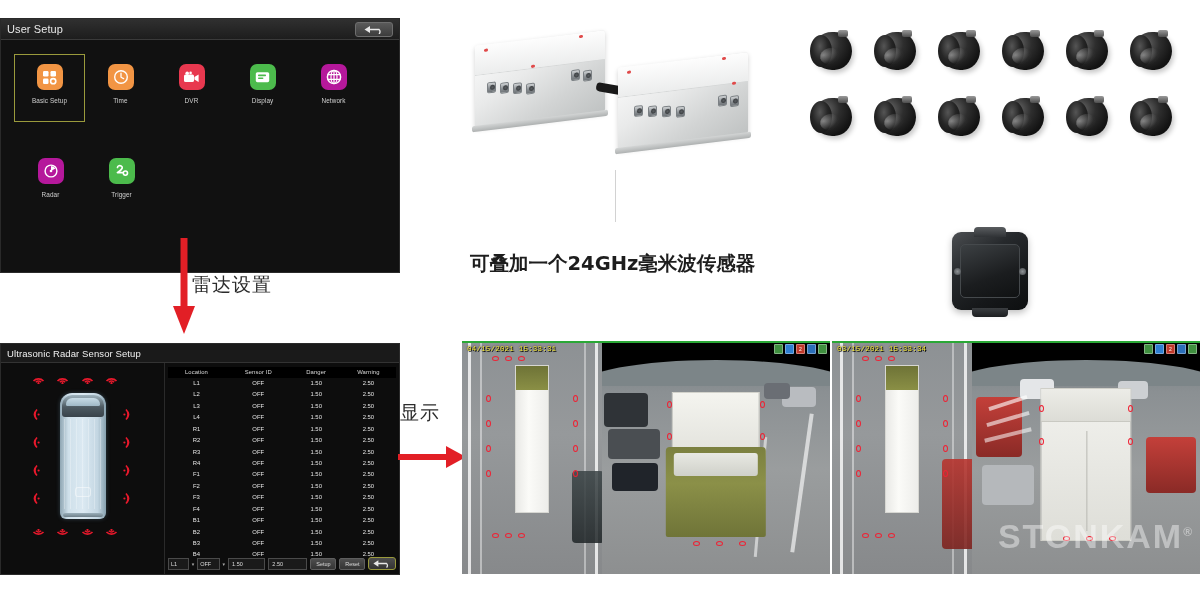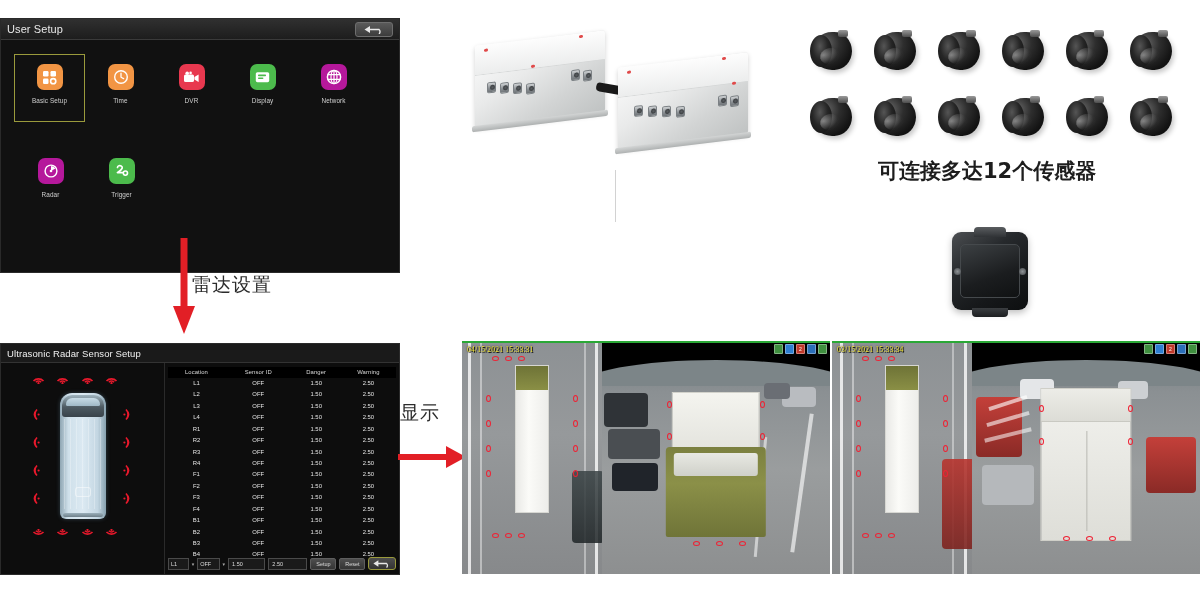--- a/index.html
+++ b/index.html
@@ -309,21 +309,21 @@
   }
   .sky { position:absolute; left:0; right:0; top:0; height:14%; background:#000; }
   .sky::after{
     content:""; position:absolute; left:-10%; right:-10%; bottom:-12px; height:26px;
     background:#7c8588; border-radius: 50% 50% 0 0 / 100% 100% 0 0;
   }
   .timestamp {
     position:absolute; left:5px; top:4px; z-index:8;
     color:#f2e53a; font-size:7.5px; letter-spacing:.2px;
     text-shadow: 0 0 2px #000, 1px 1px 0 #000;
-    font-family: Liberation Serif, serif;
+    font-family: Liberation Mono, monospace;
     white-space:nowrap;
   }
   .status-icons { position:absolute; right:3px; top:3px; z-index:8; display:flex; gap:2px; }
   .st-ico {
     width:9px; height:10px; border-radius:1px;
     display:flex; align-items:center; justify-content:center;
     font-size:5px; color:#fff; border:1px solid rgba(255,255,255,.35);
   }
   .watermark {
     position:absolute; right:6px; bottom:18px; z-index:7;
@@ -855,22 +855,22 @@
         <div class="cone"></div>
       </div>
     <div class="usensor" style="left:1132px; top:96px;">
         <div class="body"></div>
         <div class="tab"></div>
         <div class="face"></div>
         <div class="cone"></div>
       </div>
   </div>
 
-  <div class="cn-note" style="left:878px; top:155px; font-size:21px;">可连接多达12个传感器</div>
-
+
+  <div class="cn-note" style="left:470px; top:248px;">可叠加一个24GHz毫米波传感器</div>
 
   <div class="mmw-sensor" style="left:952px; top:232px;">
     <div class="clip"></div>
     <div class="inner"></div>
     <div class="lug" style="left:2px;"></div>
     <div class="lug" style="right:2px;"></div>
     <div class="foot"></div>
   </div>
 
   <div id="monitor">
@@ -991,20 +991,21 @@
           <div class="door-split"></div>
         </div>
         <div class="be-dot" style="left:40%; bottom:14%;"></div>
         <div class="be-dot" style="left:50%; bottom:14%;"></div>
         <div class="be-dot" style="left:60%; bottom:14%;"></div>
         <div class="be-dot" style="left:29%; top:28%; transform:rotate(90deg);"></div>
         <div class="be-dot" style="left:29%; top:42%; transform:rotate(90deg);"></div>
         <div class="be-dot" style="right:29%;top:28%; transform:rotate(90deg);"></div>
         <div class="be-dot" style="right:29%;top:42%; transform:rotate(90deg);"></div>
 
+        <div class="watermark"><span>STONKAM</span><sup>®</sup></div>
 
         <div class="status-icons">
           <div class="st-ico" style="background:#3f8f3f"></div>
           <div class="st-ico" style="background:#2f7fd0"></div>
           <div class="st-ico" style="background:#c0392b">
               <span>2</span>
             </div>
           <div class="st-ico" style="background:#2b6fb8"></div>
           <div class="st-ico" style="background:#3f8f3f"></div>
         </div>

